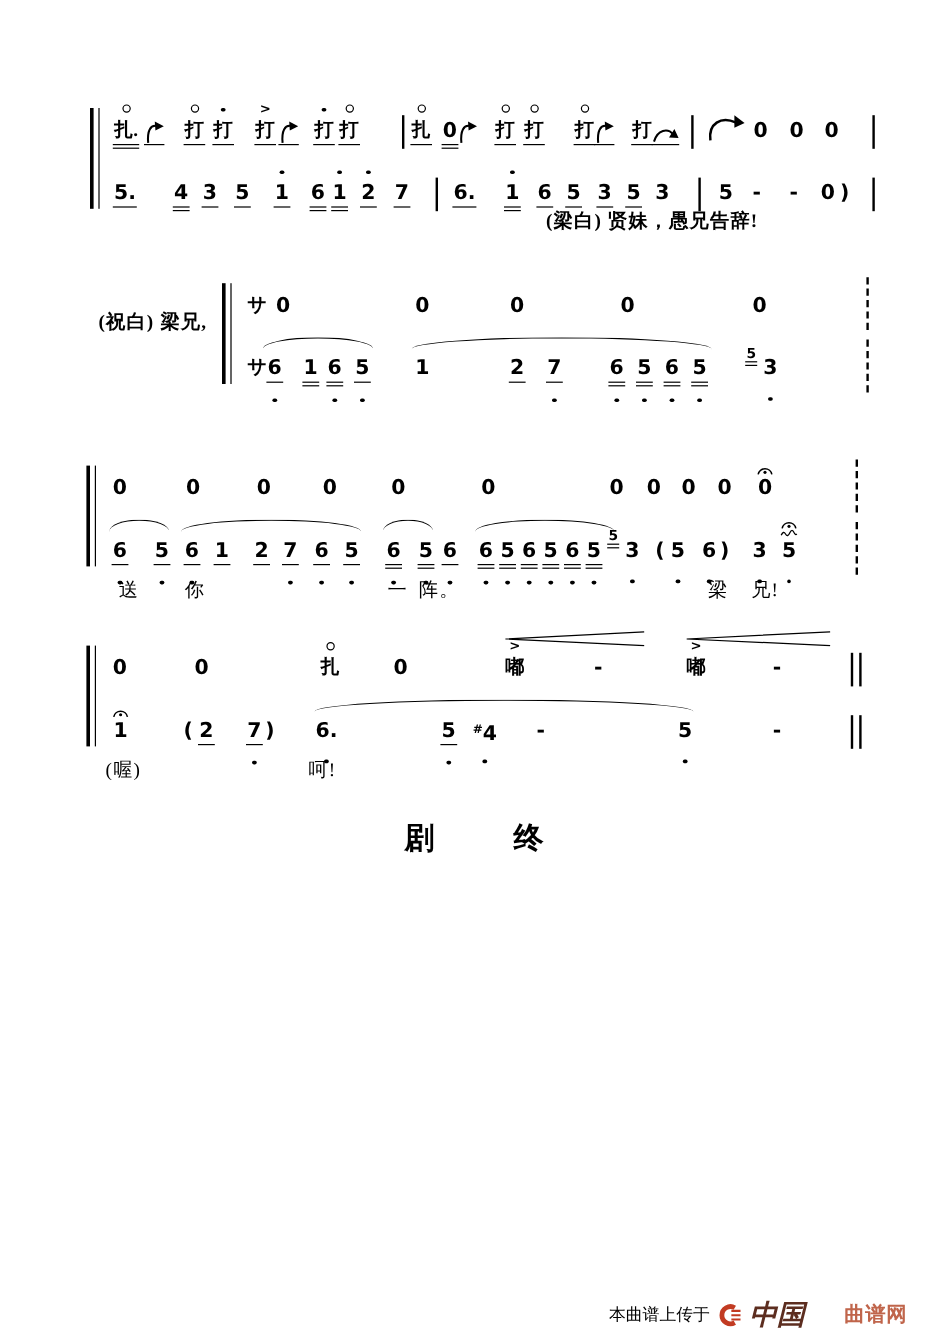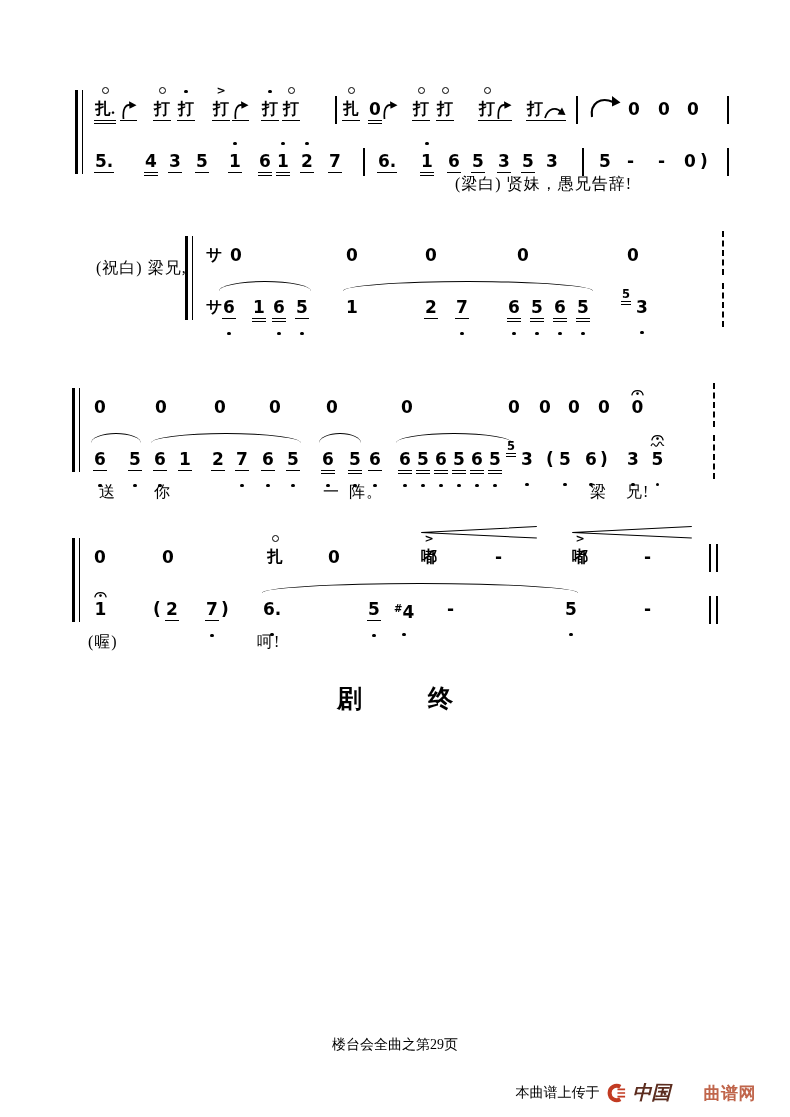--- a/index.html
+++ b/index.html
@@ -33,27 +33,27 @@
   .dashb{position:absolute;top:5px;height:44px;width:0;border-left:2.2px dashed #000;}
   .orn{position:absolute;top:20px;height:20px;display:flex;align-items:flex-end;}
   .orn.u-line{border-bottom:1.7px solid #000;}
   .orn.big{top:12px;height:28px;}
   .slur{position:absolute;top:3px;height:10px;border-top:1.7px solid #000;
         border-radius:55% 55% 0 0/100% 100% 0 0;}
   .hair{position:absolute;top:-3px;height:14px;}
   .lyr{position:relative;height:28px;margin-left:14px;}
   .lyr span{position:absolute;top:0;font-size:16px;white-space:nowrap;letter-spacing:1px;}
   
-  .pagetext{position:absolute;font-size:16px;white-space:nowrap;letter-spacing:1px;}
+  .pagetext{position:absolute;font-size:16px;white-space:nowrap;letter-spacing:1px;font-weight:bold;}
   .end-title{position:absolute;top:682px;left:0;width:100%;display:flex;justify-content:center;gap:66px;
         font-size:25px;font-weight:600;}
   .attribution{position:absolute;top:792px;left:0;width:100%;text-align:center;font-size:17px;letter-spacing:1px;}
   .footer-page{position:absolute;top:1036px;left:0;width:100%;text-align:center;font-size:14px;}
   .upload-bar{position:absolute;top:1080px;right:34px;display:flex;align-items:center;gap:6px;font-size:14px;}
-  .site-bold{font-weight:bold;font-style:italic;font-size:19px;text-align:center;}
+  .site-bold{font-weight:bold;font-style:italic;font-size:23px;text-align:center;}
   .site-light{font-weight:bold;font-size:17px;letter-spacing:0.5px;}
 </style>
 </head>
 <body>
 
 <div class="page">
   <div id="score">
       <div class="system" style="left: 75px; top: 80px; width: 665px;">
         <div class="staves">
           <div class="mrow">
@@ -875,28 +875,27 @@
         </div>
       </div>
     </div>
 
   <div class="end-title">
     <span>剧</span>
     <span>终</span>
   </div>
 
 
-  <div class="footer-page">楼台会全曲之第29页</div>
 
   <div class="upload-bar">
     <span>本曲谱上传于</span>
     <span style="display:inline-flex;">
       <svg width="21" height="20" viewBox="0 0 22 20">
         <path d="M15 3.5 A7.5 7.5 0 1 0 15 16.5" fill="none" stroke="#c23b22" stroke-width="4.2"></path>
         <path d="M12 6.2 h8 M12 10 h8 M12 13.8 h8" stroke="#c23b22" stroke-width="1.8"></path>
       </svg>
     </span>
     <span class="site-bold" style="color: rgb(92, 45, 31);">中国</span>
       <span class="site-light" style="color: rgb(192, 101, 75); padding-left: 27px;">曲谱网</span>
   </div>
 <span class="pagetext" style="left: 455px; top: 174px;">(梁白) 贤妹，愚兄告辞!</span>
-    <span class="pagetext" style="left: 96px; top: 258px;">(祝白) 梁兄,</span>
+    <span class="pagetext" style="left: 82px; top: 258px;">(祝白) 梁兄,</span>
   </div>
 
 </body></html>

